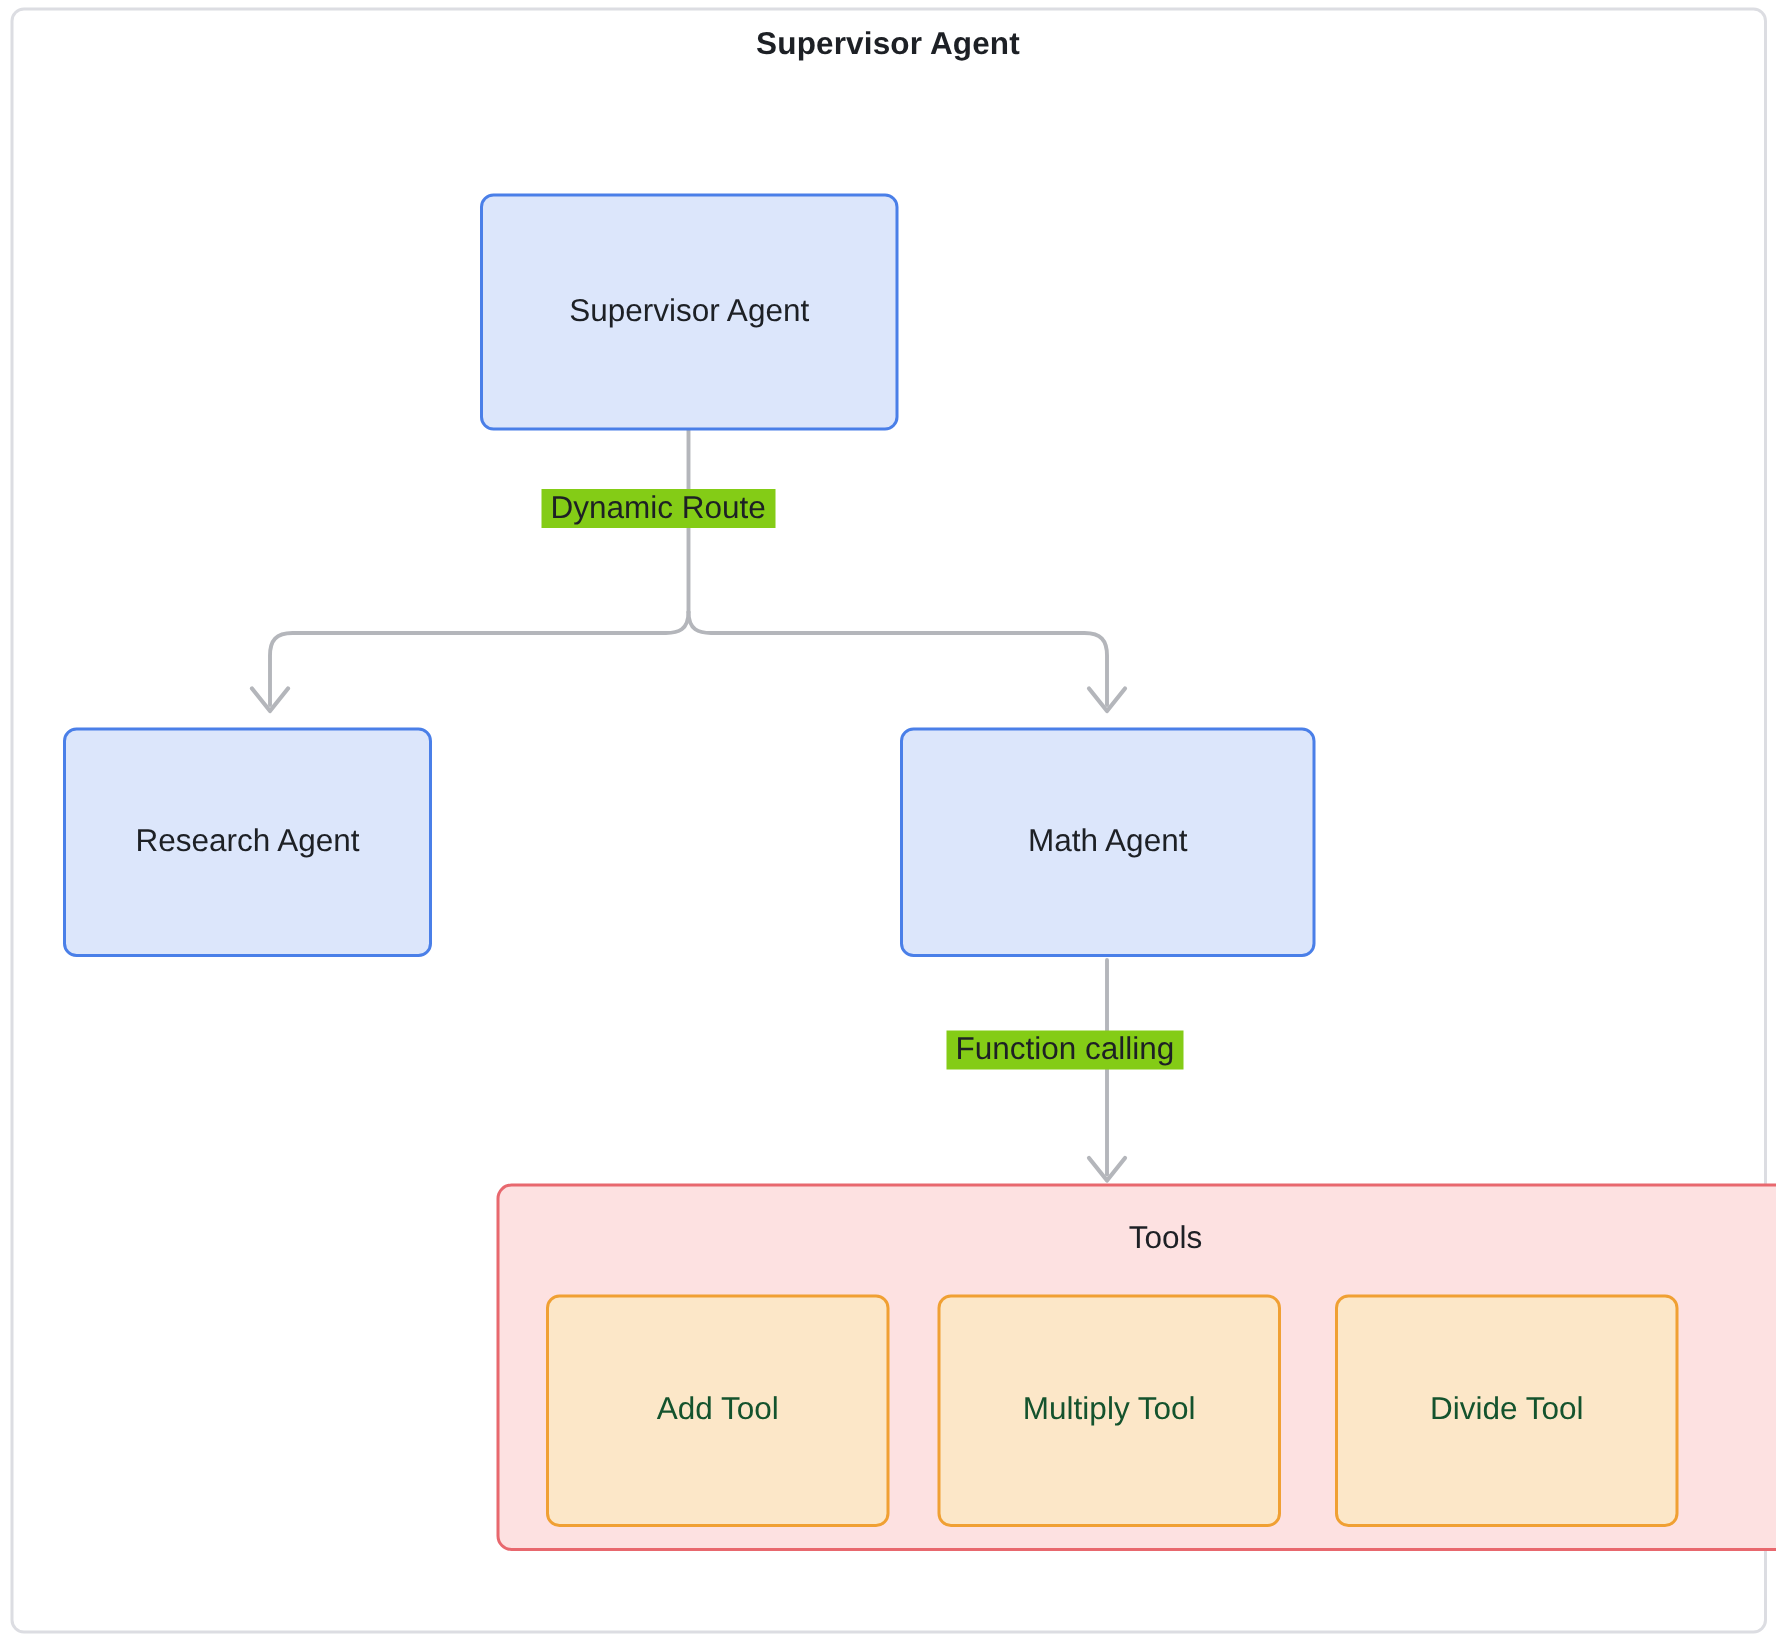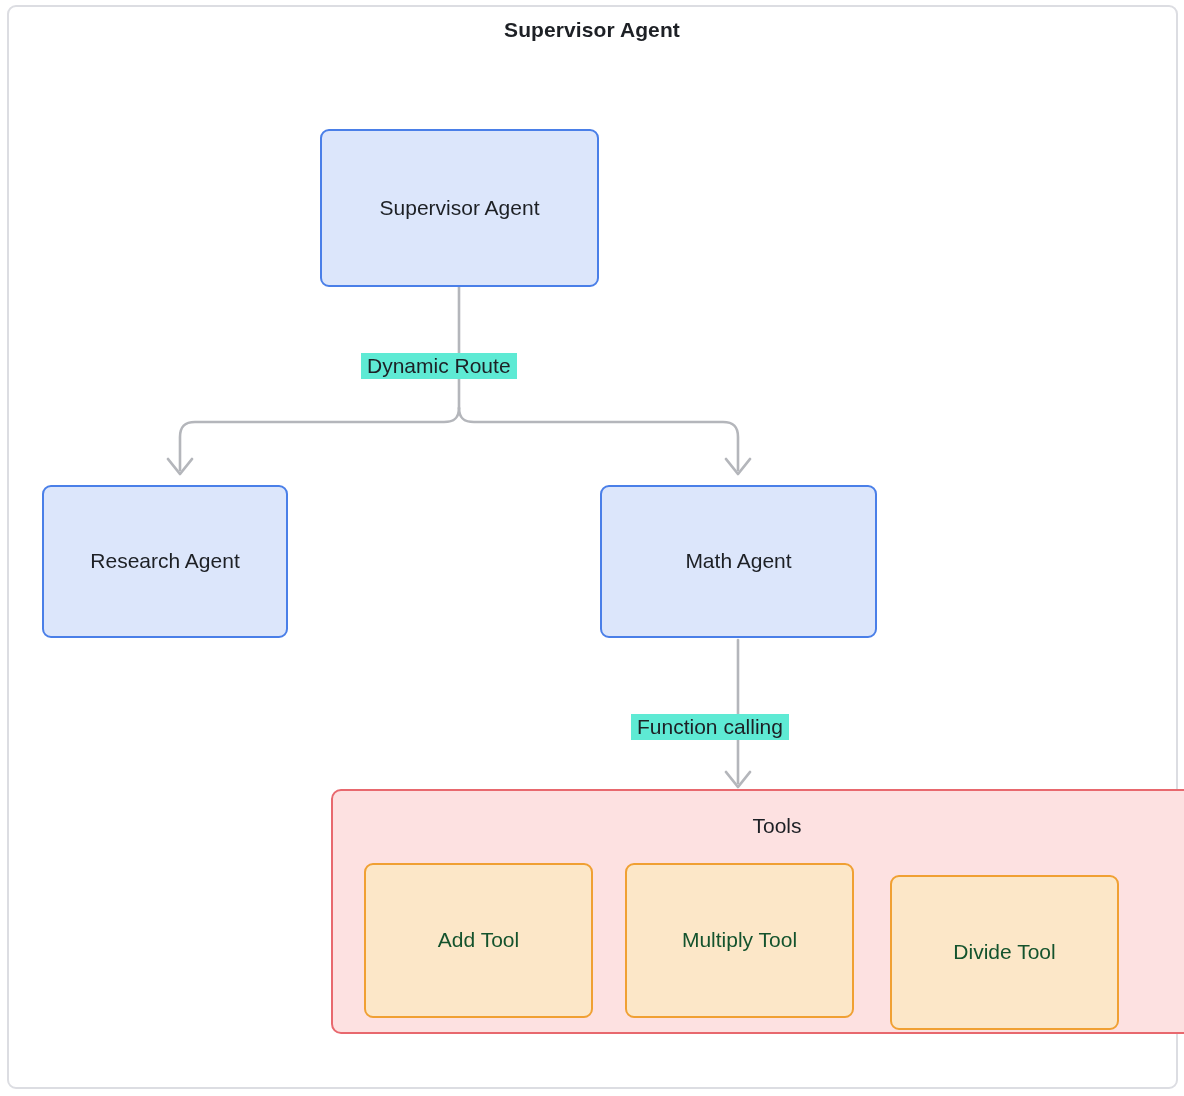--- a/index.html
+++ b/index.html
@@ -79,24 +79,23 @@
     border: 2.5px solid #f0a033;
     color: #14532d;
     font-size: 21px;
     border-radius: 9px;
   }
   
   .edge-label {
     position: absolute;
     font-size: 21px;
     color: #1d2025;
-    background: #5eead4;
+    background: #84cc16;
     padding: 1px 6px;
     white-space: nowrap;
-    margin-top: 27px;
   }
 </style>
 </head>
 <body>
 
 <div id="canvas">
 
   <div id="outer-frame"></div>
 
   <div id="diagram-title">Supervisor Agent</div>
@@ -144,18 +143,18 @@
     <div id="tools-group-label">Tools</div>
 
     <div class="node node-tool" style="left:31px; top:72px; width:229px; height:155px;">
       <span>Add Tool</span>
     </div>
 
     <div class="node node-tool" style="left:292px; top:72px; width:229px; height:155px;">
       <span>Multiply Tool</span>
     </div>
 
-    <div class="node node-tool" style="left:557px; top:72px; width:229px; height:155px;margin-top:12px;">
+    <div class="node node-tool" style="left:557px; top:72px; width:229px; height:155px;">
       <span>Divide Tool</span>
     </div>
   </div>
 
 </div>
 
 </body></html>

